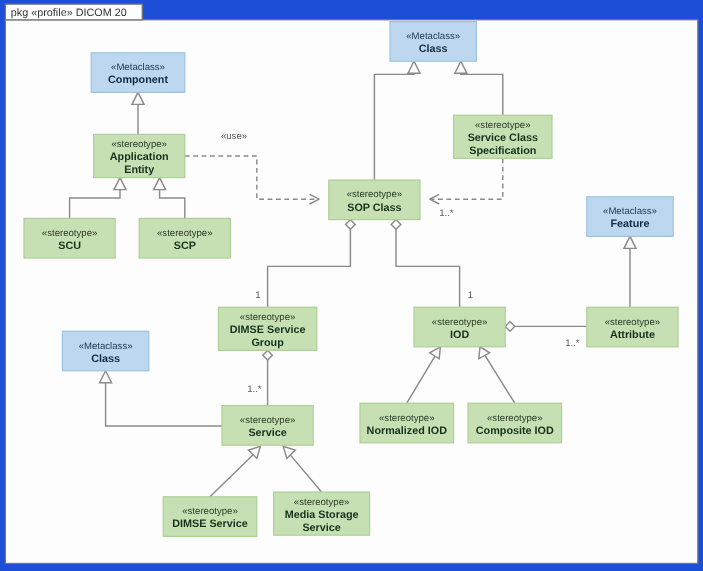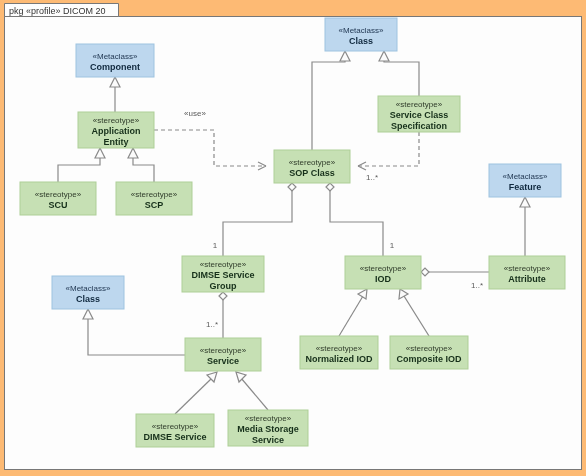--- a/index.html
+++ b/index.html
@@ -5,21 +5,21 @@
   html, body {
     margin: 0;
     padding: 0;
     background: #ffffff;
     font-family: "Liberation Sans", sans-serif;
   }
   #page {
     position: relative;
     width: 586px;
     height: 476px;
-    background: #fdba74;
+    background: #1d4ed8;
     overflow: hidden;
   }
   #diagram {
     position: absolute;
     left: 0; top: 0;
     width: 586px;
     height: 476px;
   }
   .pkg-frame-body {
     fill: #fdfdfd;

